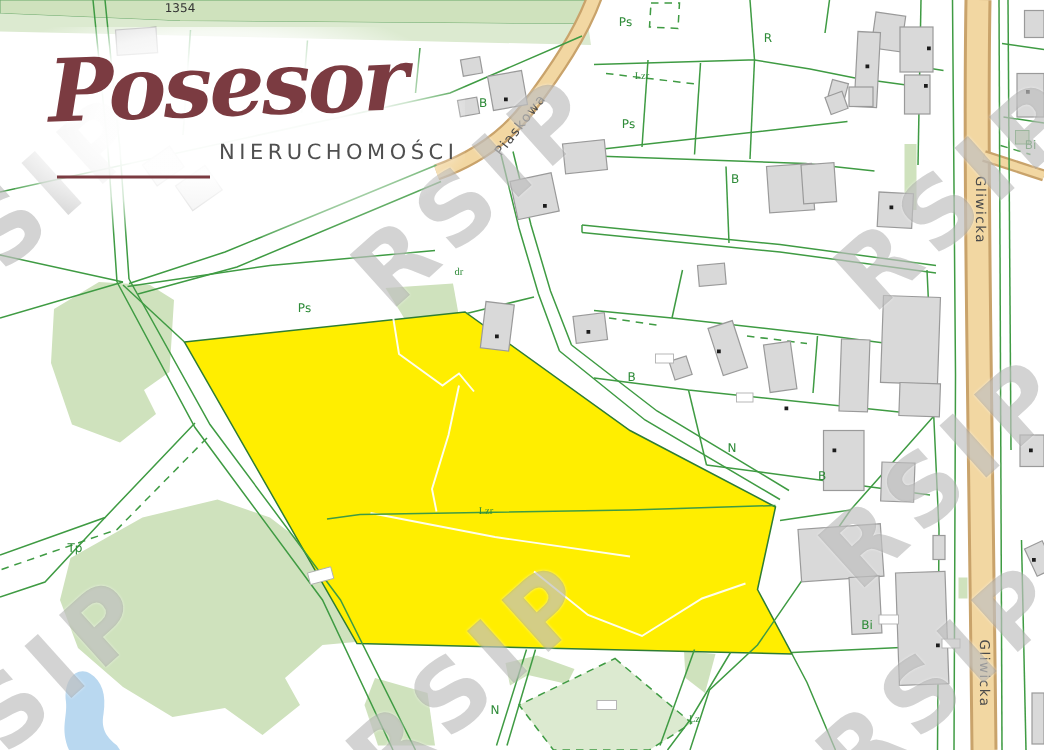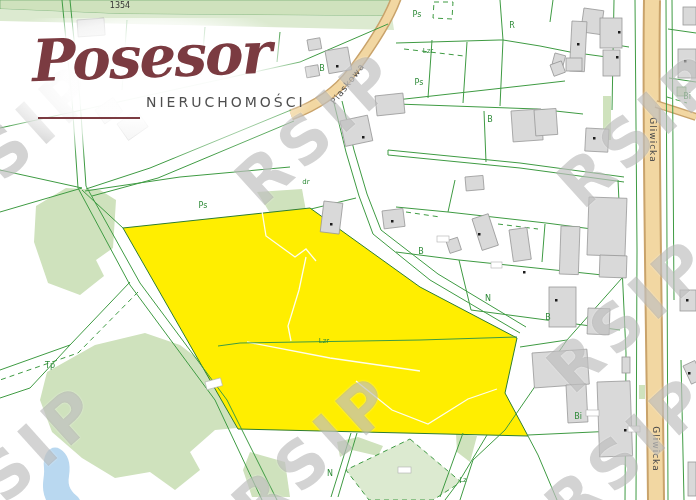--- a/index.html
+++ b/index.html
@@ -11,21 +11,21 @@
   .gl{stroke:var(--line);stroke-width:1;fill:none;}
   .gld{stroke:var(--line);stroke-width:1;fill:none;stroke-dasharray:5 4;}
   .wl{stroke:#ffffff;stroke-width:1.3;fill:none;opacity:.92;}
   .bld{fill:var(--building);stroke:var(--building-border);stroke-width:.8;}
   .dot{fill:#1c1c1c;}
   .wbox{fill:#ffffff;stroke:#b0b0b0;stroke-width:.6;}
   .lbl{
     position:absolute;transform:translate(-50%,-50%);
     font-size:8px;color:var(--label-green);white-space:nowrap;line-height:1;text-align:right;
   }
-  .lbl.small{font-size:7px;}
+  .lbl.small{font-size:7px;font-family:Liberation Serif, serif;}
   .lbl.black{color:#333333;}
   .street{
     position:absolute;font-size:9px;color:var(--street-text);
     letter-spacing:1px;white-space:nowrap;line-height:1;
   }
   .wm{
     position:absolute;transform:translate(-50%,-50%) rotate(-42deg);
     font-size:64px;font-weight:bold;letter-spacing:7px;
     color:var(--watermark);white-space:nowrap;line-height:1;
     text-shadow:0 0 2px rgba(255,255,255,.55);pointer-events:none;

